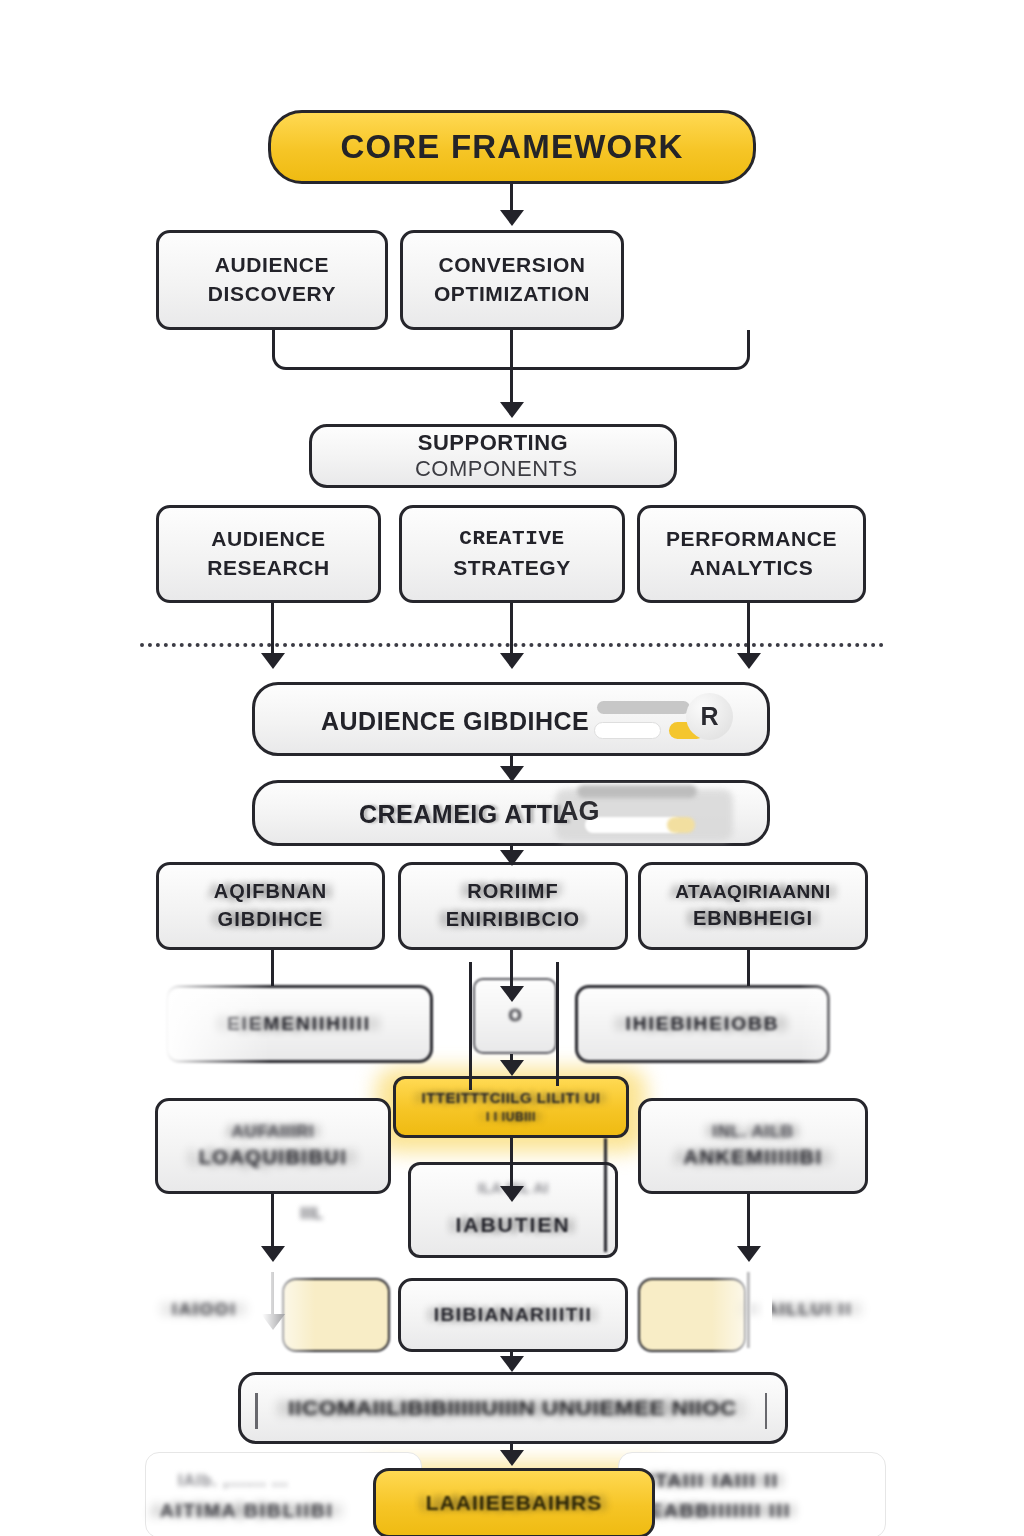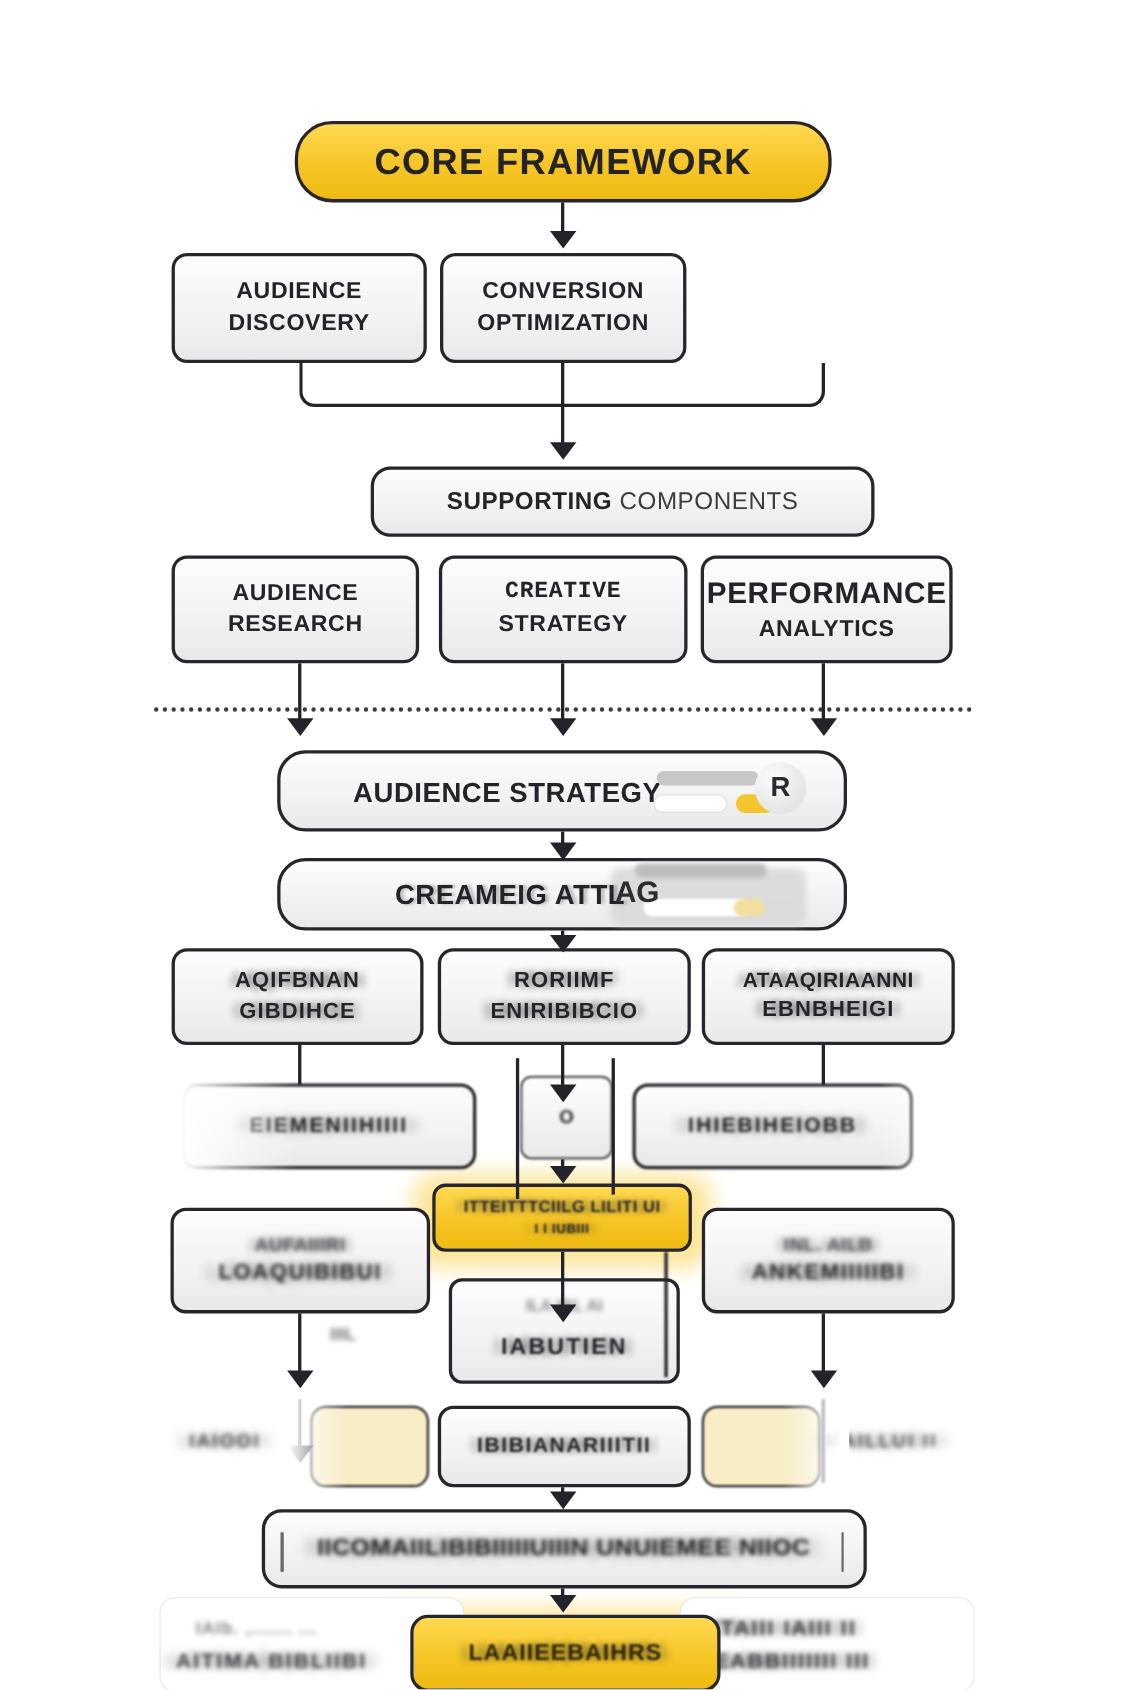--- a/index.html
+++ b/index.html
@@ -46,48 +46,48 @@
     <span class="l1" style="font-size:21px;">CONVERSION</span>
     <span class="l2" style="font-size:21px;">OPTIMIZATION</span>
   </div>
 
   <div style="position:absolute;left:272px;top:330px;width:478px;height:40px;box-sizing:border-box;
               border-left:3px solid #23232a;border-right:3px solid #23232a;border-bottom:3px solid #23232a;
               border-radius:0 0 14px 14px;z-index:1;"></div>
   <div class="vline" style="left:510px;top:330px;height:74px;"></div>
   <div class="ahead" style="left:500px;top:402px;"></div>
 
-  <div class="box" style="left:337px;top:424px;width:458px;height:64px;border-radius:18px;flex-direction:row;">
+  <div class="box" style="left:309px;top:424px;width:368px;height:64px;border-radius:18px;flex-direction:column;">
     <span style="font-size:22px;font-weight:800;letter-spacing:.5px;">SUPPORTING</span>
     <span style="font-size:22px;font-weight:400;color:#3c3c42;letter-spacing:.5px;white-space:pre;"> COMPONENTS</span>
   </div>
 
   <div class="box" style="left:156px;top:505px;width:225px;height:98px;">
     <span class="l1" style="font-size:21px;">AUDIENCE</span>
     <span class="l2" style="font-size:21px;">RESEARCH</span>
   </div>
   <div class="box" style="left:399px;top:505px;width:226px;height:98px;">
     <span class="l1" style="font-size:21px;font-family:Liberation Mono, monospace;">CREATIVE</span>
     <span class="l2" style="font-size:21px;">STRATEGY</span>
   </div>
   <div class="box" style="left:637px;top:505px;width:229px;height:98px;">
-    <span class="l1" style="font-size:27px;">PERFORMANCE</span>
+    <span class="l1" style="font-size:21px;">PERFORMANCE</span>
     <span class="l2" style="font-size:21px;">ANALYTICS</span>
   </div>
 
   <div class="dotted" style="left:140px;top:643px;width:744px;"></div>
   <div class="vline" style="left:271px;top:603px;height:52px;"></div>
   <div class="ahead" style="left:261px;top:653px;"></div>
   <div class="vline" style="left:510px;top:603px;height:52px;"></div>
   <div class="ahead" style="left:500px;top:653px;"></div>
   <div class="vline" style="left:747px;top:603px;height:52px;"></div>
   <div class="ahead" style="left:737px;top:653px;"></div>
 
   <div class="box pill" style="left:252px;top:682px;width:518px;height:74px;align-items:flex-start;">
-    <span style="position:absolute;left:66px;top:22px;font-size:25px;font-weight:700;letter-spacing:.5px;">AUDIENCE STRATEGY</span>
+    <span style="position:absolute;left:66px;top:22px;font-size:25px;font-weight:700;letter-spacing:.5px;">AUDIENCE GIBDIHCE</span>
     <span style="position:absolute;left:342px;top:16px;width:93px;height:13px;border-radius:7px;background:#c7c7c7;"></span>
     <span style="position:absolute;left:339px;top:37px;width:67px;height:17px;border-radius:9px;background:#ffffff;border:1.5px solid #dedede;box-sizing:border-box;"></span>
     <span style="position:absolute;left:414px;top:37px;width:36px;height:17px;border-radius:9px;background:#f4c62e;"></span>
     <span style="position:absolute;left:431px;top:8px;width:47px;height:47px;border-radius:50%;
                  background:radial-gradient(circle at 35% 30%,#fbfbfb,#dcdcdc);display:flex;align-items:center;justify-content:center;">
       <span style="font-size:25px;font-weight:800;color:#2a2a30;">R</span>
     </span>
   </div>
   <div class="vline" style="left:510px;top:756px;height:14px;"></div>
   <div class="ahead" style="left:500px;top:766px;"></div>

